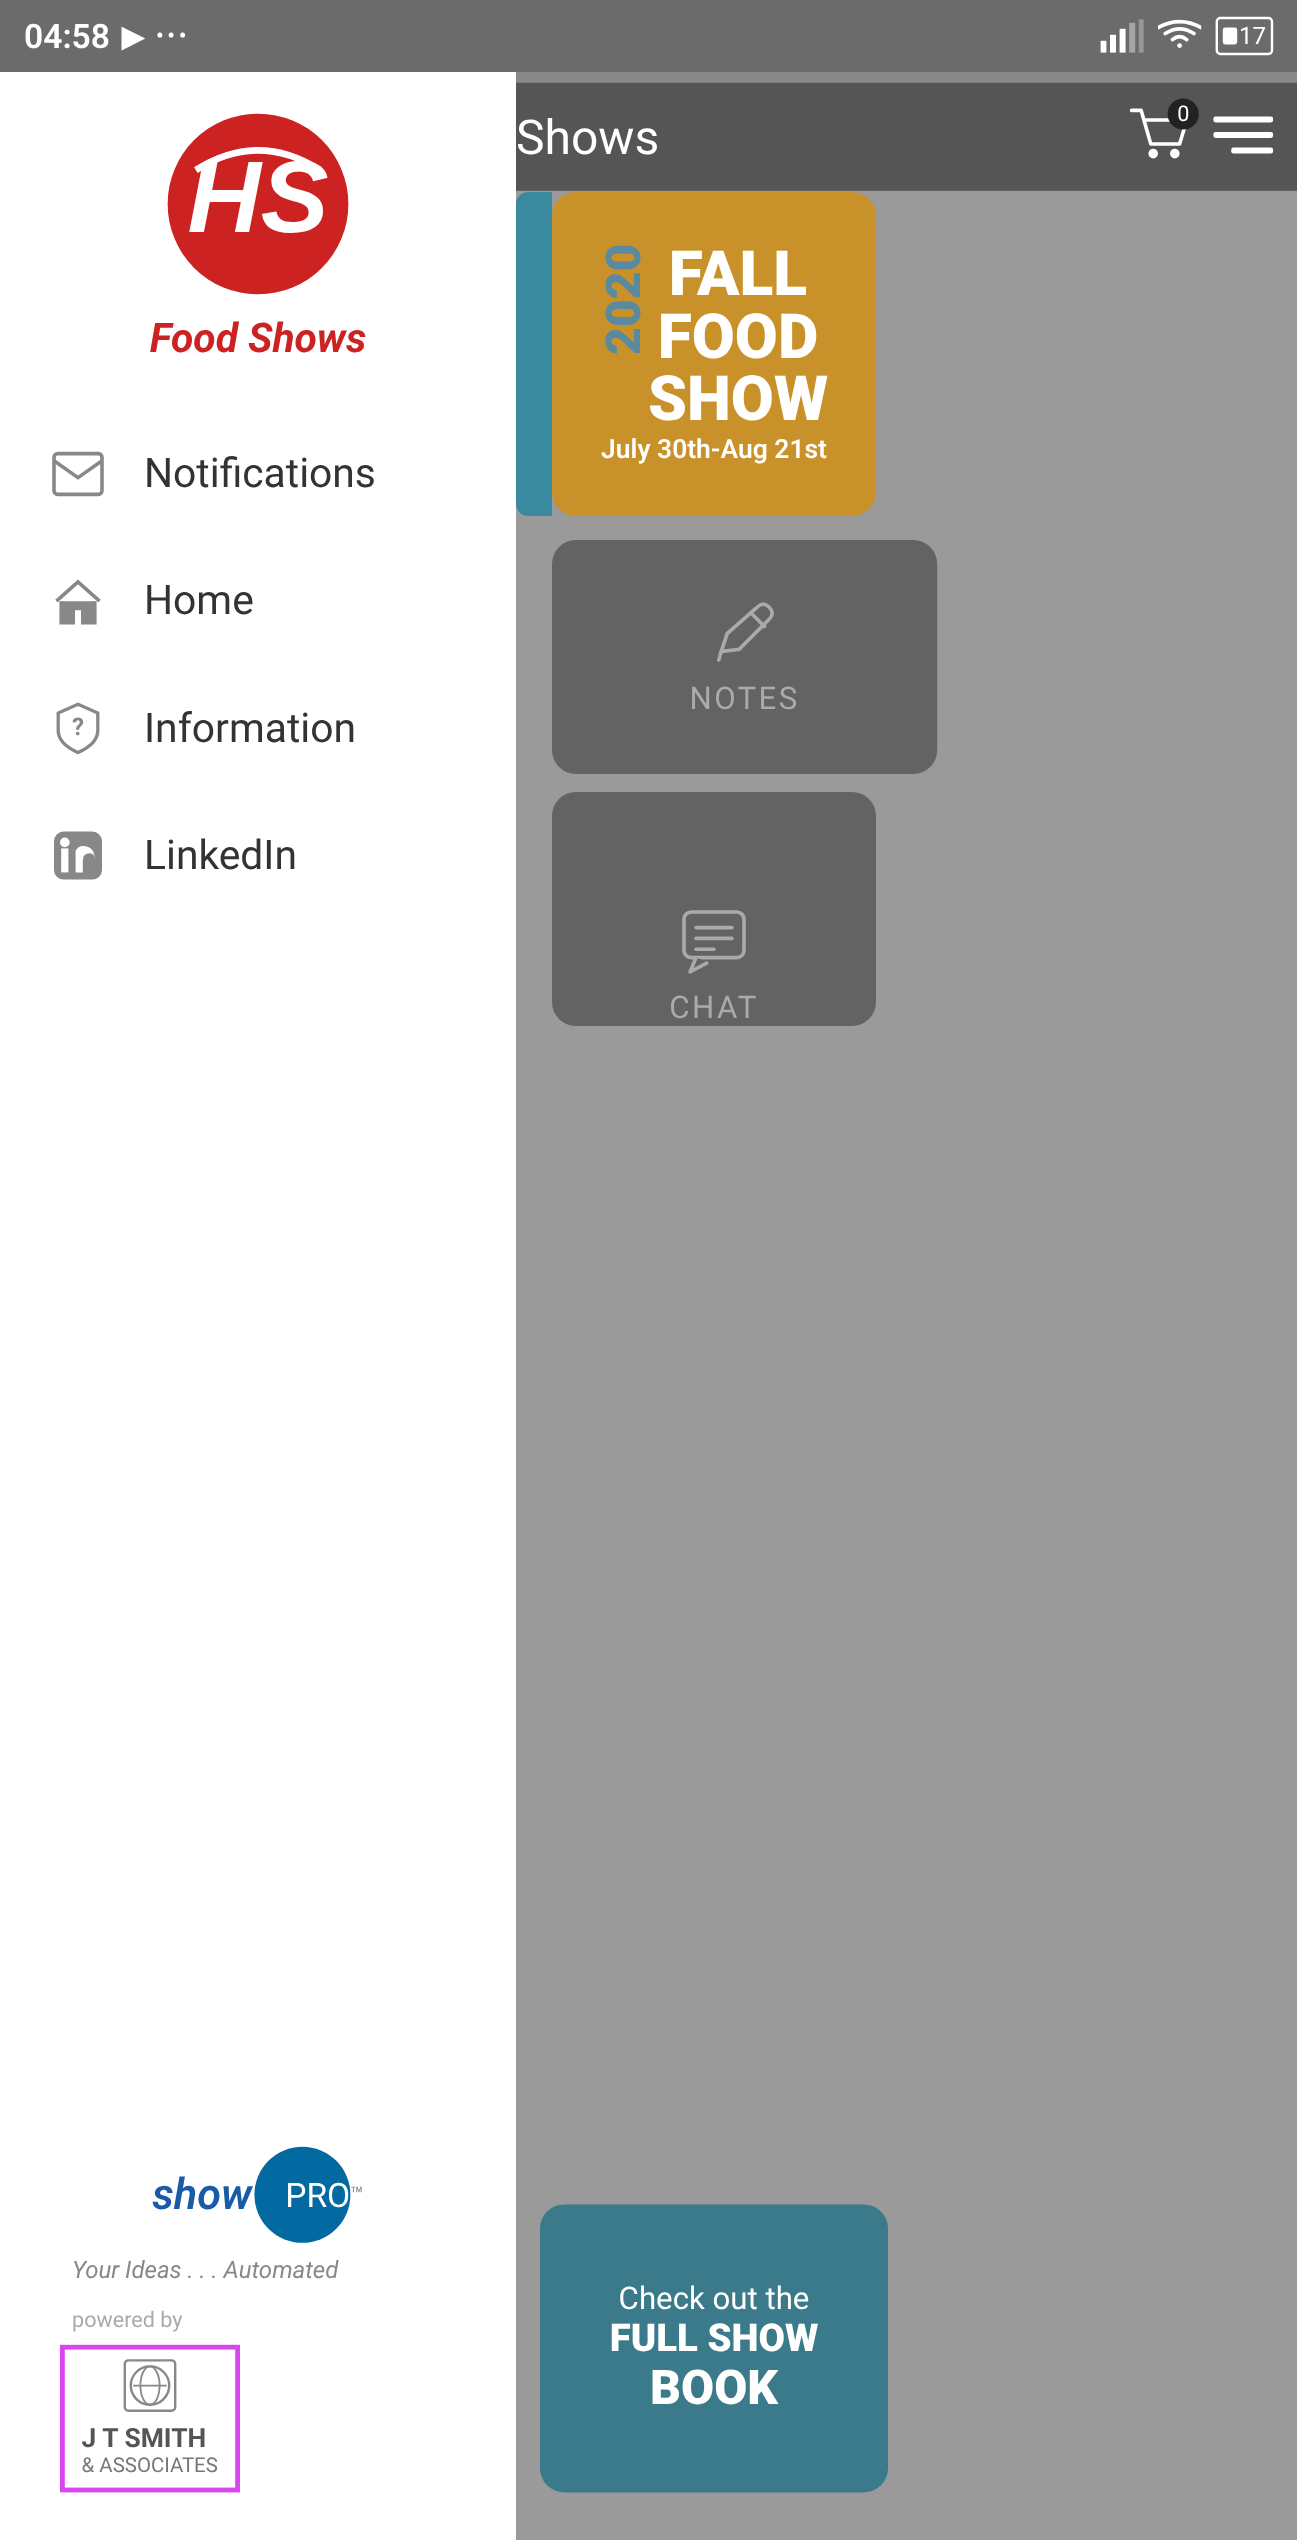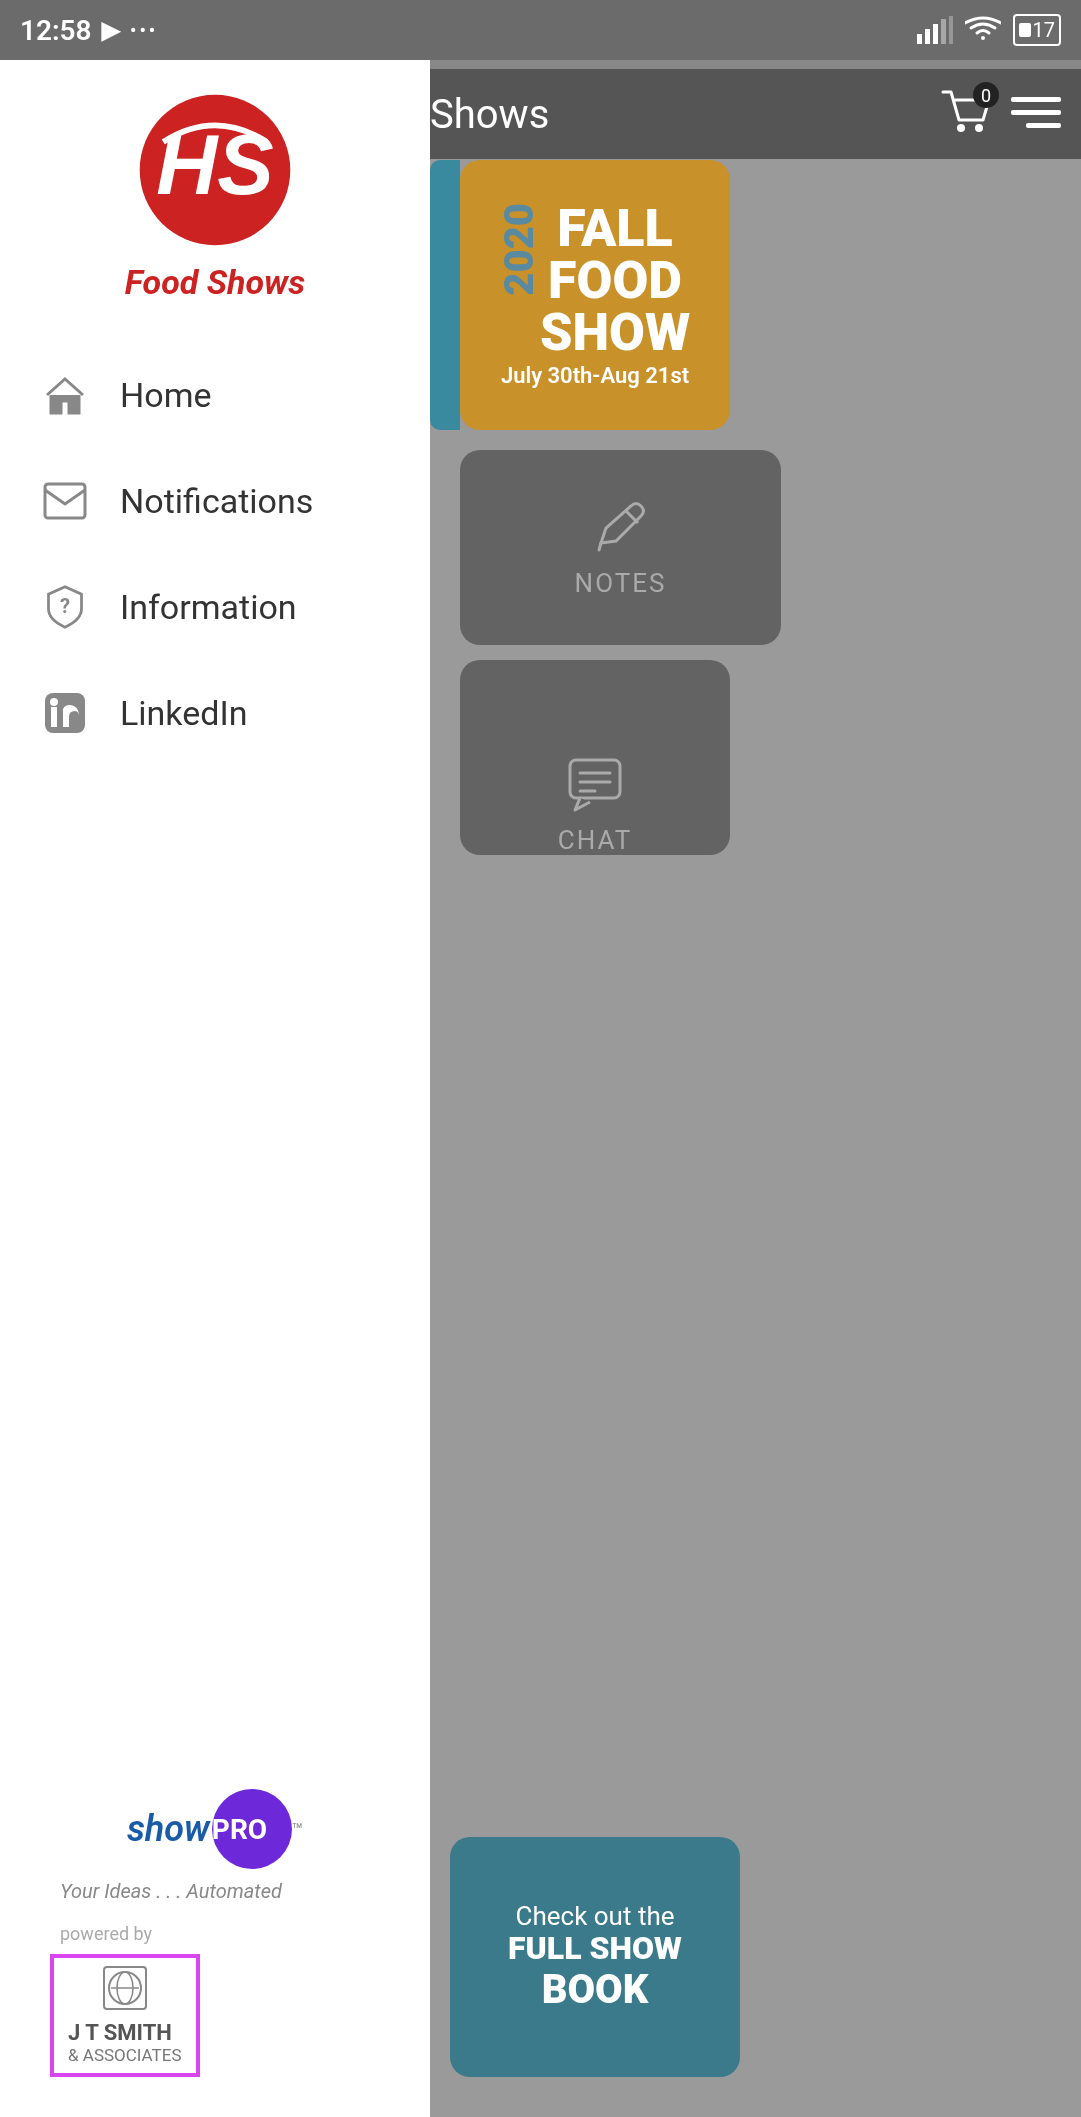--- a/index.html
+++ b/index.html
@@ -250,30 +250,30 @@
       display: flex;
       align-items: center;
     }
     .showpro-text-left {
       font-size: 36px;
       color: #1a5ba8;
       font-weight: 600;
       font-style: italic;
     }
     .showpro-circle {
-      background: #6d28d9;
+      background: #0369a1;
       color: white;
       border-radius: 50%;
       width: 80px;
       height: 80px;
       display: flex;
       align-items: center;
-      justify-content: flex-start;
+      justify-content: flex-end;
       font-size: 28px;
-      font-weight: 700;
+      font-weight: 400;
       margin-left: 2px;
     }
     .jt-smith-logo {
       display: flex;
       align-items: center;
       gap: 10px;
     }
 
     
     .show-book-banner {
@@ -312,21 +312,21 @@
     .icon-home svg, .icon-mail svg, .icon-shield svg, .icon-linkedin svg {
       width: 44px;
       height: 44px;
     }
   </style>
 </head>
 <body>
 
 <div class="status-bar">
   <div class="status-left">
-    <span>12:58</span>
+    <span>04:58</span>
     <span style="font-size:24px;">▶</span>
     <span style="font-size:18px; letter-spacing:3px;">•••</span>
   </div>
   <div class="status-right">
 
     <svg width="36" height="28" viewBox="0 0 36 28">
       <rect x="0" y="18" width="5" height="10" fill="white"></rect>
       <rect x="8" y="13" width="5" height="15" fill="white"></rect>
       <rect x="16" y="8" width="5" height="20" fill="white"></rect>
       <rect x="24" y="3" width="5" height="25" fill="white" opacity="0.4"></rect>
@@ -427,37 +427,37 @@
 
         <path d="M30 55 Q85 20 140 55" stroke="white" stroke-width="6" fill="none"></path>
       </svg>
     </div>
     <span class="logo-text">Food Shows</span>
   </div>
 
   <div class="nav-items">
 
     <div class="nav-item">
+      <div class="nav-icon icon-mail">
+        <svg width="44" height="38" viewBox="0 0 44 38" fill="none">
+          <rect x="2" y="2" width="40" height="34" rx="3" stroke="#888" stroke-width="3"></rect>
+          <path d="M2 8 L22 22 L42 8" stroke="#888" stroke-width="3"></path>
+        </svg>
+      </div>
+      <span class="nav-label">Notifications</span>
+    </div>
+
+    <div class="nav-item">
       <div class="nav-icon icon-home">
         <svg width="44" height="44" viewBox="0 0 44 44" fill="none">
           <path d="M4 22 L22 6 L40 22" stroke="#888" stroke-width="3" fill="none"></path>
           <path d="M8 22 L8 40 L18 40 L18 28 L26 28 L26 40 L36 40 L36 22" stroke="#888" stroke-width="3" fill="#888"></path>
         </svg>
       </div>
       <span class="nav-label">Home</span>
-    </div>
-
-    <div class="nav-item">
-      <div class="nav-icon icon-mail">
-        <svg width="44" height="38" viewBox="0 0 44 38" fill="none">
-          <rect x="2" y="2" width="40" height="34" rx="3" stroke="#888" stroke-width="3"></rect>
-          <path d="M2 8 L22 22 L42 8" stroke="#888" stroke-width="3"></path>
-        </svg>
-      </div>
-      <span class="nav-label">Notifications</span>
     </div>
 
     <div class="nav-item">
       <div class="nav-icon icon-shield">
         <svg width="44" height="48" viewBox="0 0 44 48" fill="none">
           <path d="M22 2 L40 10 L40 26 Q40 38 22 46 Q4 38 4 26 L4 10 Z" stroke="#888" stroke-width="3" fill="none"></path>
           <text x="22" y="30" text-anchor="middle" font-size="22" fill="#888" font-weight="700">?</text>
         </svg>
       </div>
       <span class="nav-label">Information</span>

